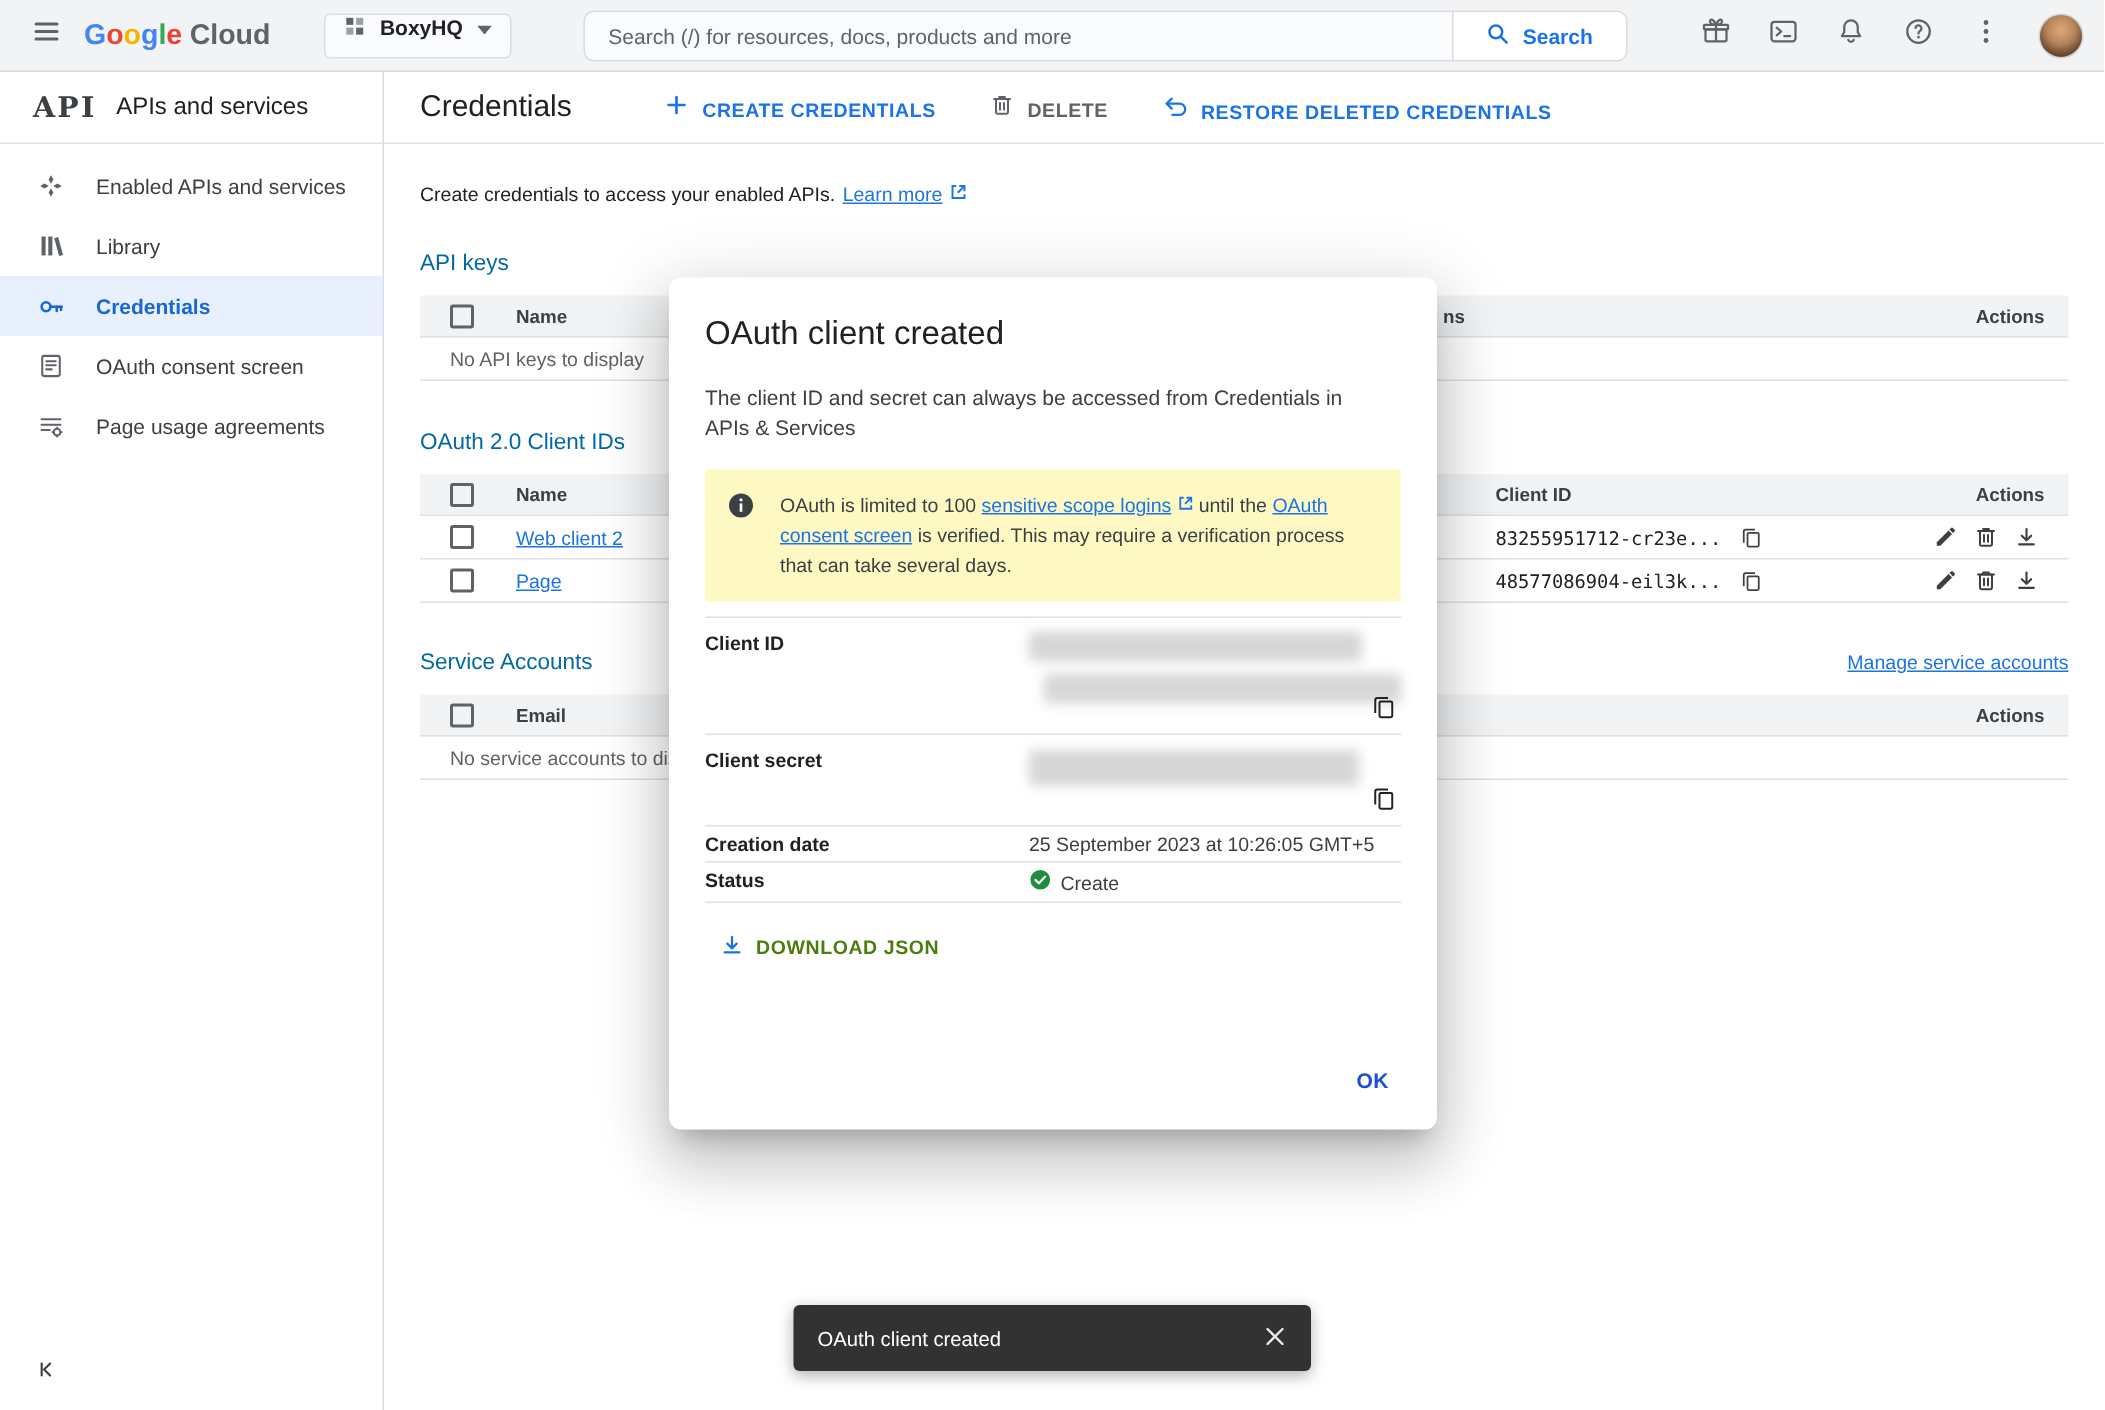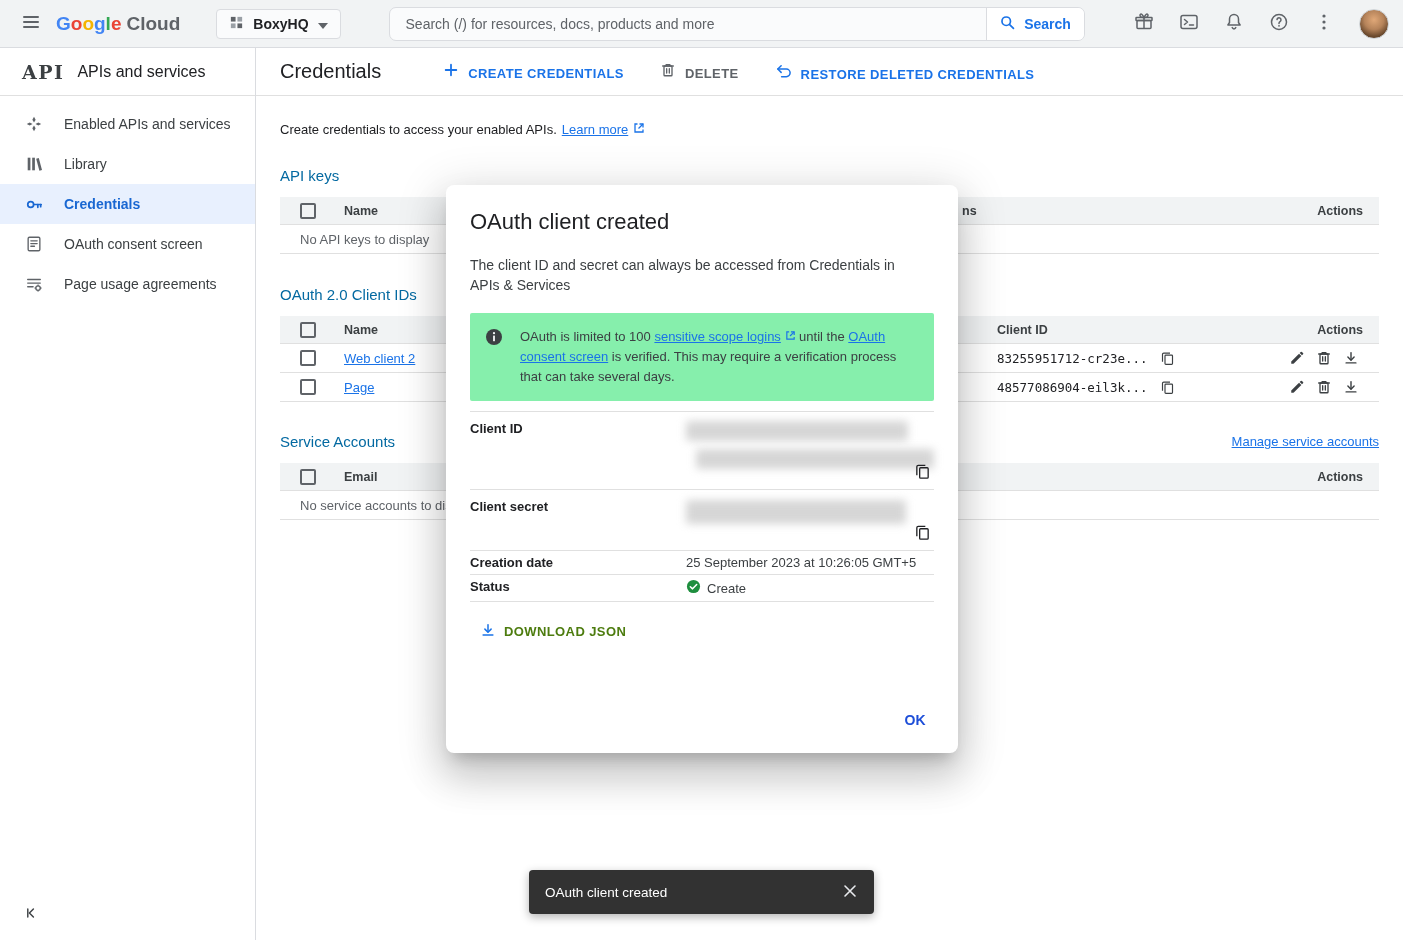--- a/index.html
+++ b/index.html
@@ -9,26 +9,26 @@
 
   
   .topbar { position:absolute; top:0; left:0; width:100%; height:48px; background:#f1f3f4;
             border-bottom:1px solid #dadce0; display:flex; align-items:center; padding:0 14px 0 12px; z-index:5; }
   .icon-btn { display:flex; align-items:center; justify-content:center; width:38px; height:38px; border-radius:50%; cursor:pointer; flex:0 0 auto; }
   .logo { display:flex; align-items:baseline; font-size:19px; margin-left:6px; white-space:nowrap; }
   .logo .ltr { font-weight:bold; }
   .c-blue{color:#4285F4}.c-red{color:#EA4335}.c-yellow{color:#F4B400}.c-green{color:#34A853}
   .logo .cloud { color:#5f6368; margin-left:5px; font-weight:bold; }
   .project-btn { margin-left:36px; height:30px; border:1px solid #dadce0; background:#fafbfc; border-radius:4px;
-                 display:flex; align-items:center; gap:9px; padding:0 12px; font-size:14px; font-weight:600; color:#202124; cursor:pointer; }
+                 display:flex; gap:9px; padding:0 12px; font-size:14px; font-weight:600; color:#202124; cursor:pointer; }
   .searchbox { margin-left:48px; width:696px; height:34px; border:1px solid #dadce0; border-radius:7px;
                background:#fafbfc; display:flex; align-items:stretch; overflow:hidden; }
   .searchbox input { flex:1; border:0; outline:0; background:transparent; padding:0 16px; font-size:14px; color:#202124; font-family:inherit; }
   .searchbox input::placeholder { color:#5f6368; }
-  .search-btn { width:98px; background:#fff; border-left:1px solid #dadce0; display:flex; align-items:center;
+  .search-btn { width:116px; background:#fff; border-left:1px solid #dadce0; display:flex; align-items:center;
                 justify-content:center; gap:8px; font-size:14px; color:#1a73e8; font-weight:600; cursor:pointer; }
   .topbar-right { margin-left:auto; display:flex; align-items:center; gap:7px; }
   .avatar { width:30px; height:30px; border-radius:50%; margin-left:9px; cursor:pointer;
             background:radial-gradient(circle at 50% 35%, #e0a878 0%, #b5835a 42%, #6b4a2e 72%, #503722 100%);
             border:1px solid #cfd3d7; }
 
   
   .sidebar { position:absolute; top:48px; left:0; width:256px; bottom:0; background:#fff; border-right:1px solid #dadce0; z-index:1; }
   .sidebar-header { height:48px; display:flex; align-items:center; padding-left:22px; border-bottom:1px solid #e0e0e0; }
   .api-logo { font-family:"DejaVu Serif", serif; font-weight:bold; font-size:19px; color:#3c4043; letter-spacing:1.5px; }
@@ -67,21 +67,21 @@
   .act-icon { width:20px; height:20px; display:flex; align-items:center; justify-content:center; cursor:pointer; }
   .sa-headrow { margin-top:31px; display:flex; align-items:center; justify-content:space-between; }
   .sa-link { font-size:13px; }
 
   
   .dialog { position:absolute; left:446px; top:185px; width:512px; height:568px; background:#fff; border-radius:8px;
             box-shadow:0 11px 15px -7px rgba(0,0,0,.2), 0 24px 38px 3px rgba(0,0,0,.14), 0 9px 46px 8px rgba(0,0,0,.12);
             padding:24px 24px 20px; z-index:10; }
   .dlg-title { font-size:22px; font-weight:normal; color:#202124; }
   .dlg-desc { margin-top:20px; font-size:14px; line-height:20px; color:#3c4043; max-width:444px; }
-  .notice { margin-top:18px; background:#86efac; padding:14px 16px 14px 14px; display:flex; gap:16px;
+  .notice { margin-top:18px; background:#fef9c3; padding:14px 16px 14px 14px; display:flex; gap:16px;
             font-size:13px; line-height:20px; color:#3c4043; border-radius:2px; }
   .notice .nbody a { color:#1a73e8; text-decoration:underline; cursor:pointer; }
   .fields { margin-top:10px; }
   .frow { display:grid; grid-template-columns:216px 1fr; border-bottom:1px solid #e0e0e0; position:relative; }
   .frow.first { border-top:1px solid #e0e0e0; }
   .flabel { font-size:13px; font-weight:600; color:#202124; padding:9px 0; }
   .fvalue { position:relative; padding:6px 0 0; }
   .redact { background:#d6d6d6; border-radius:3px; filter:blur(4px); }
   .r1 { width:222px; height:20px; margin-top:3px; }
   .r2 { width:238px; height:20px; margin-top:8px; margin-left:10px; margin-bottom:20px; }

